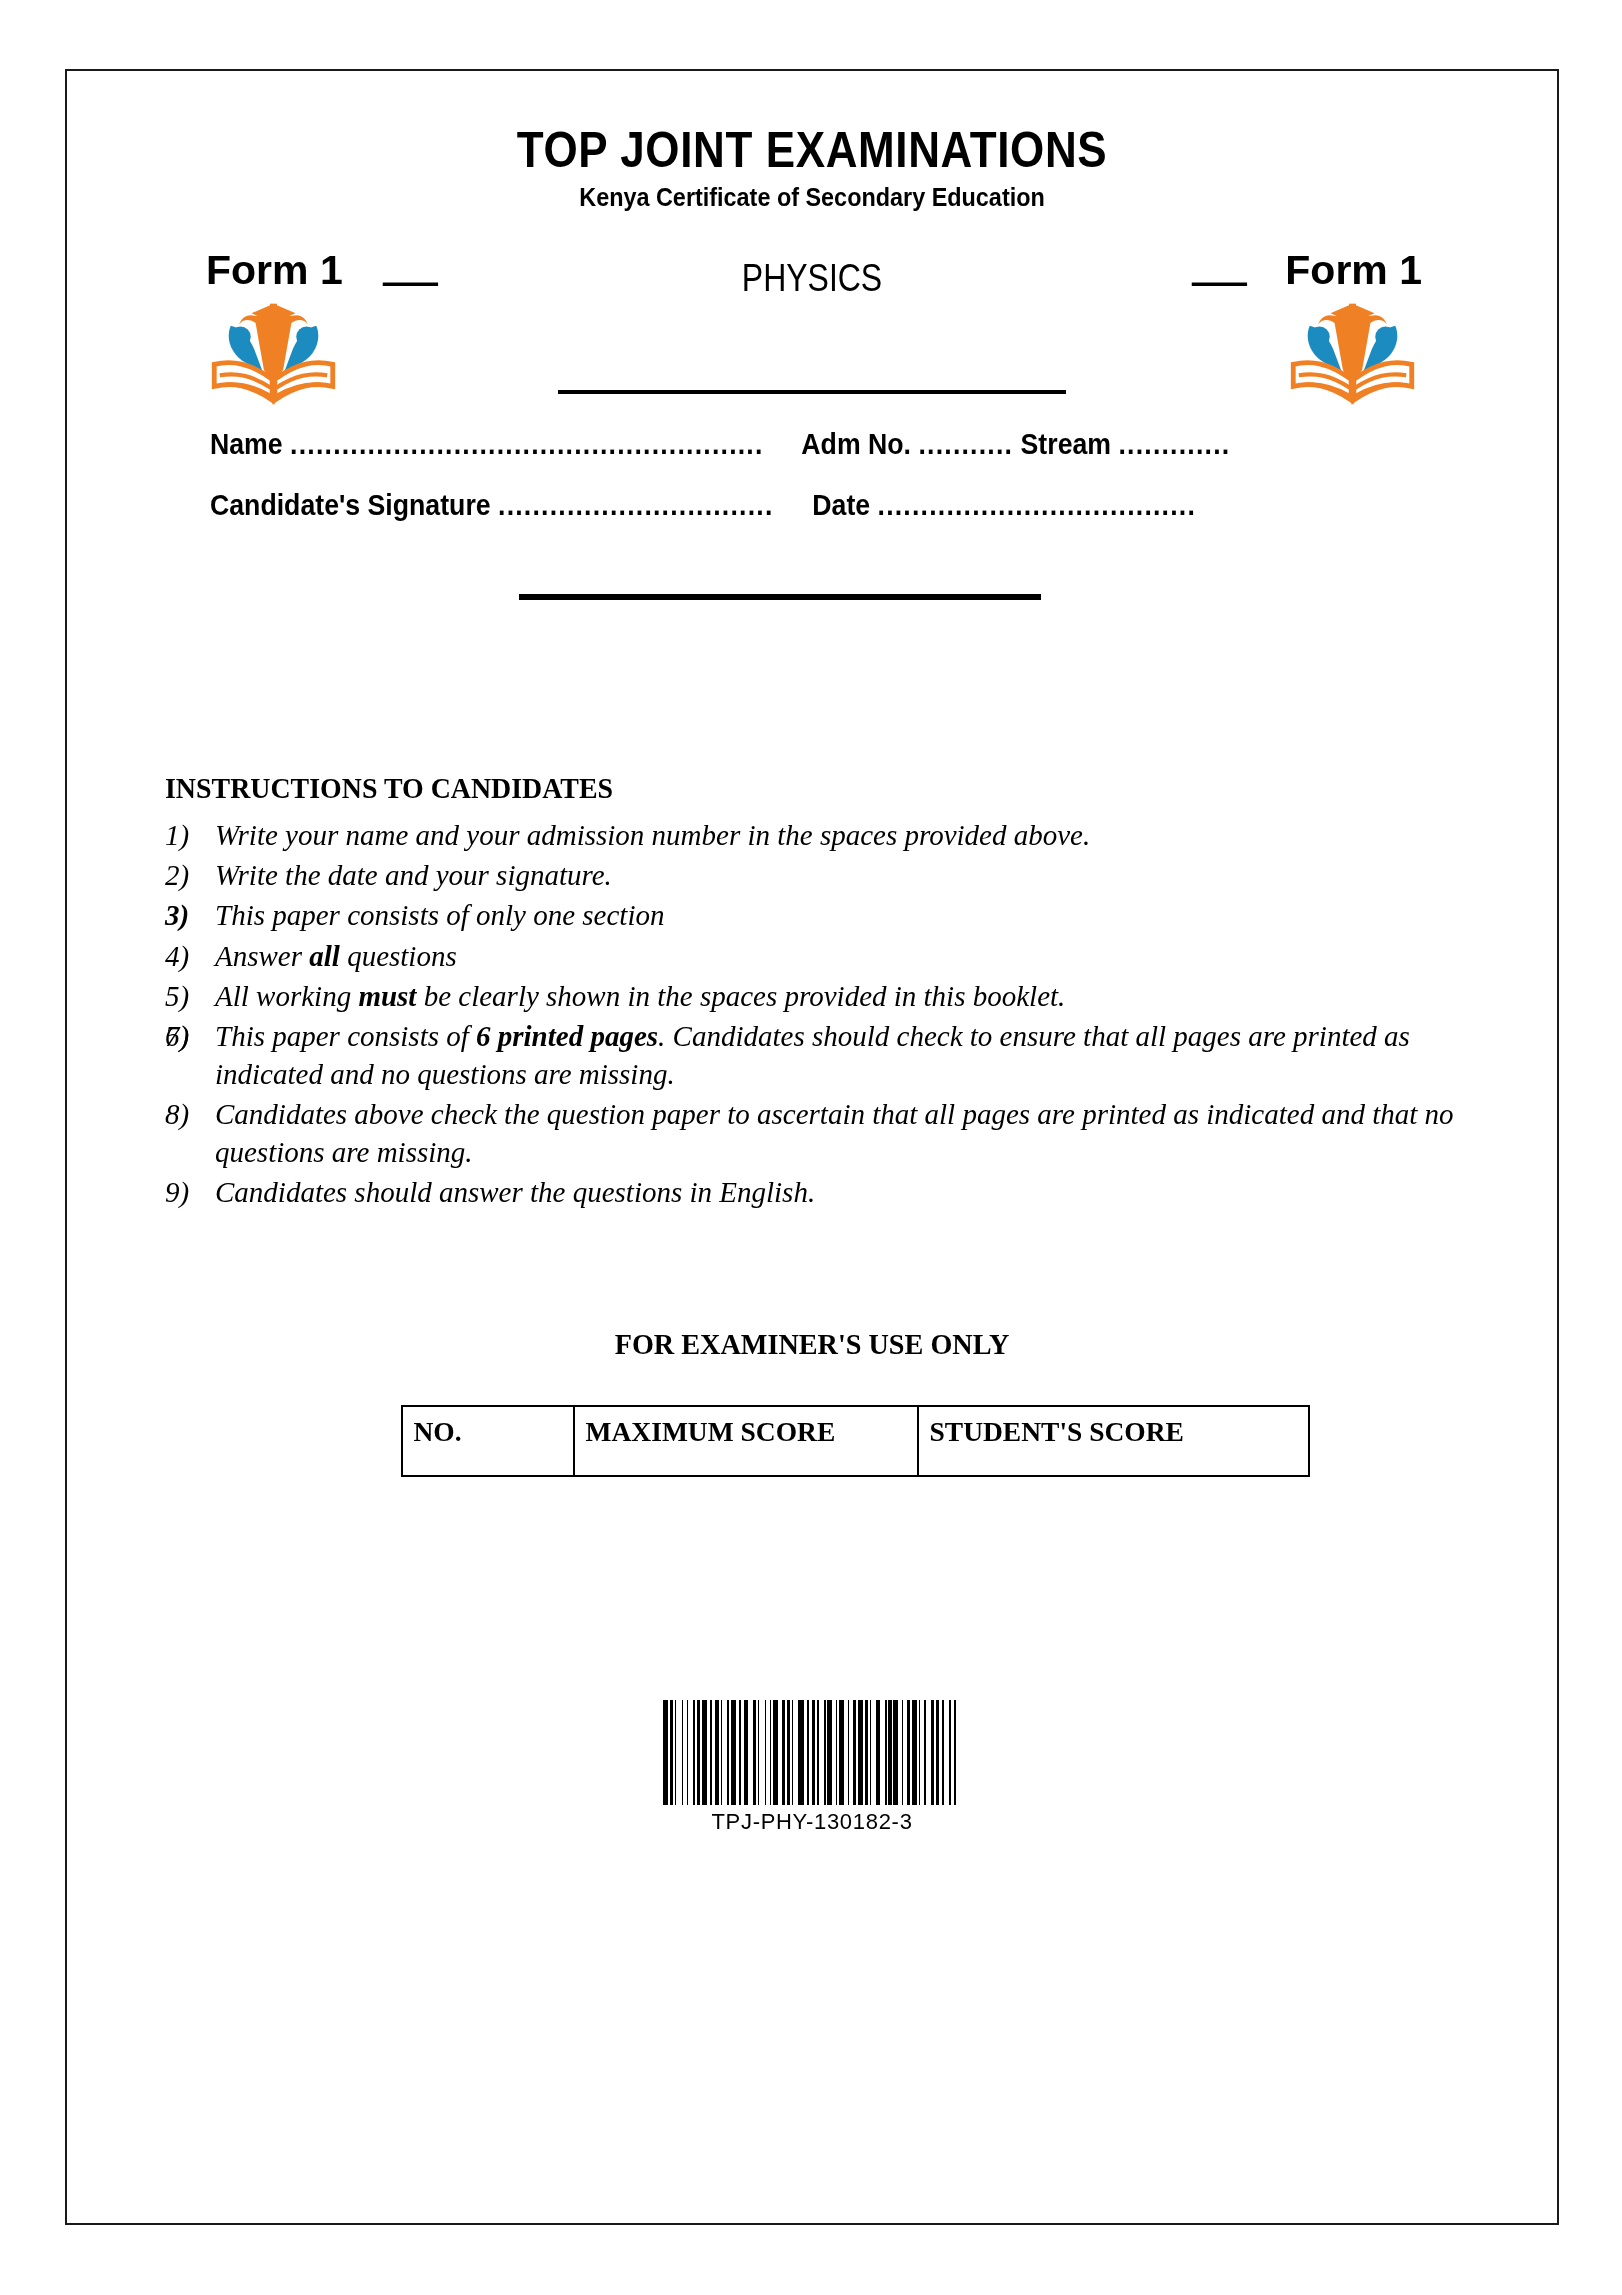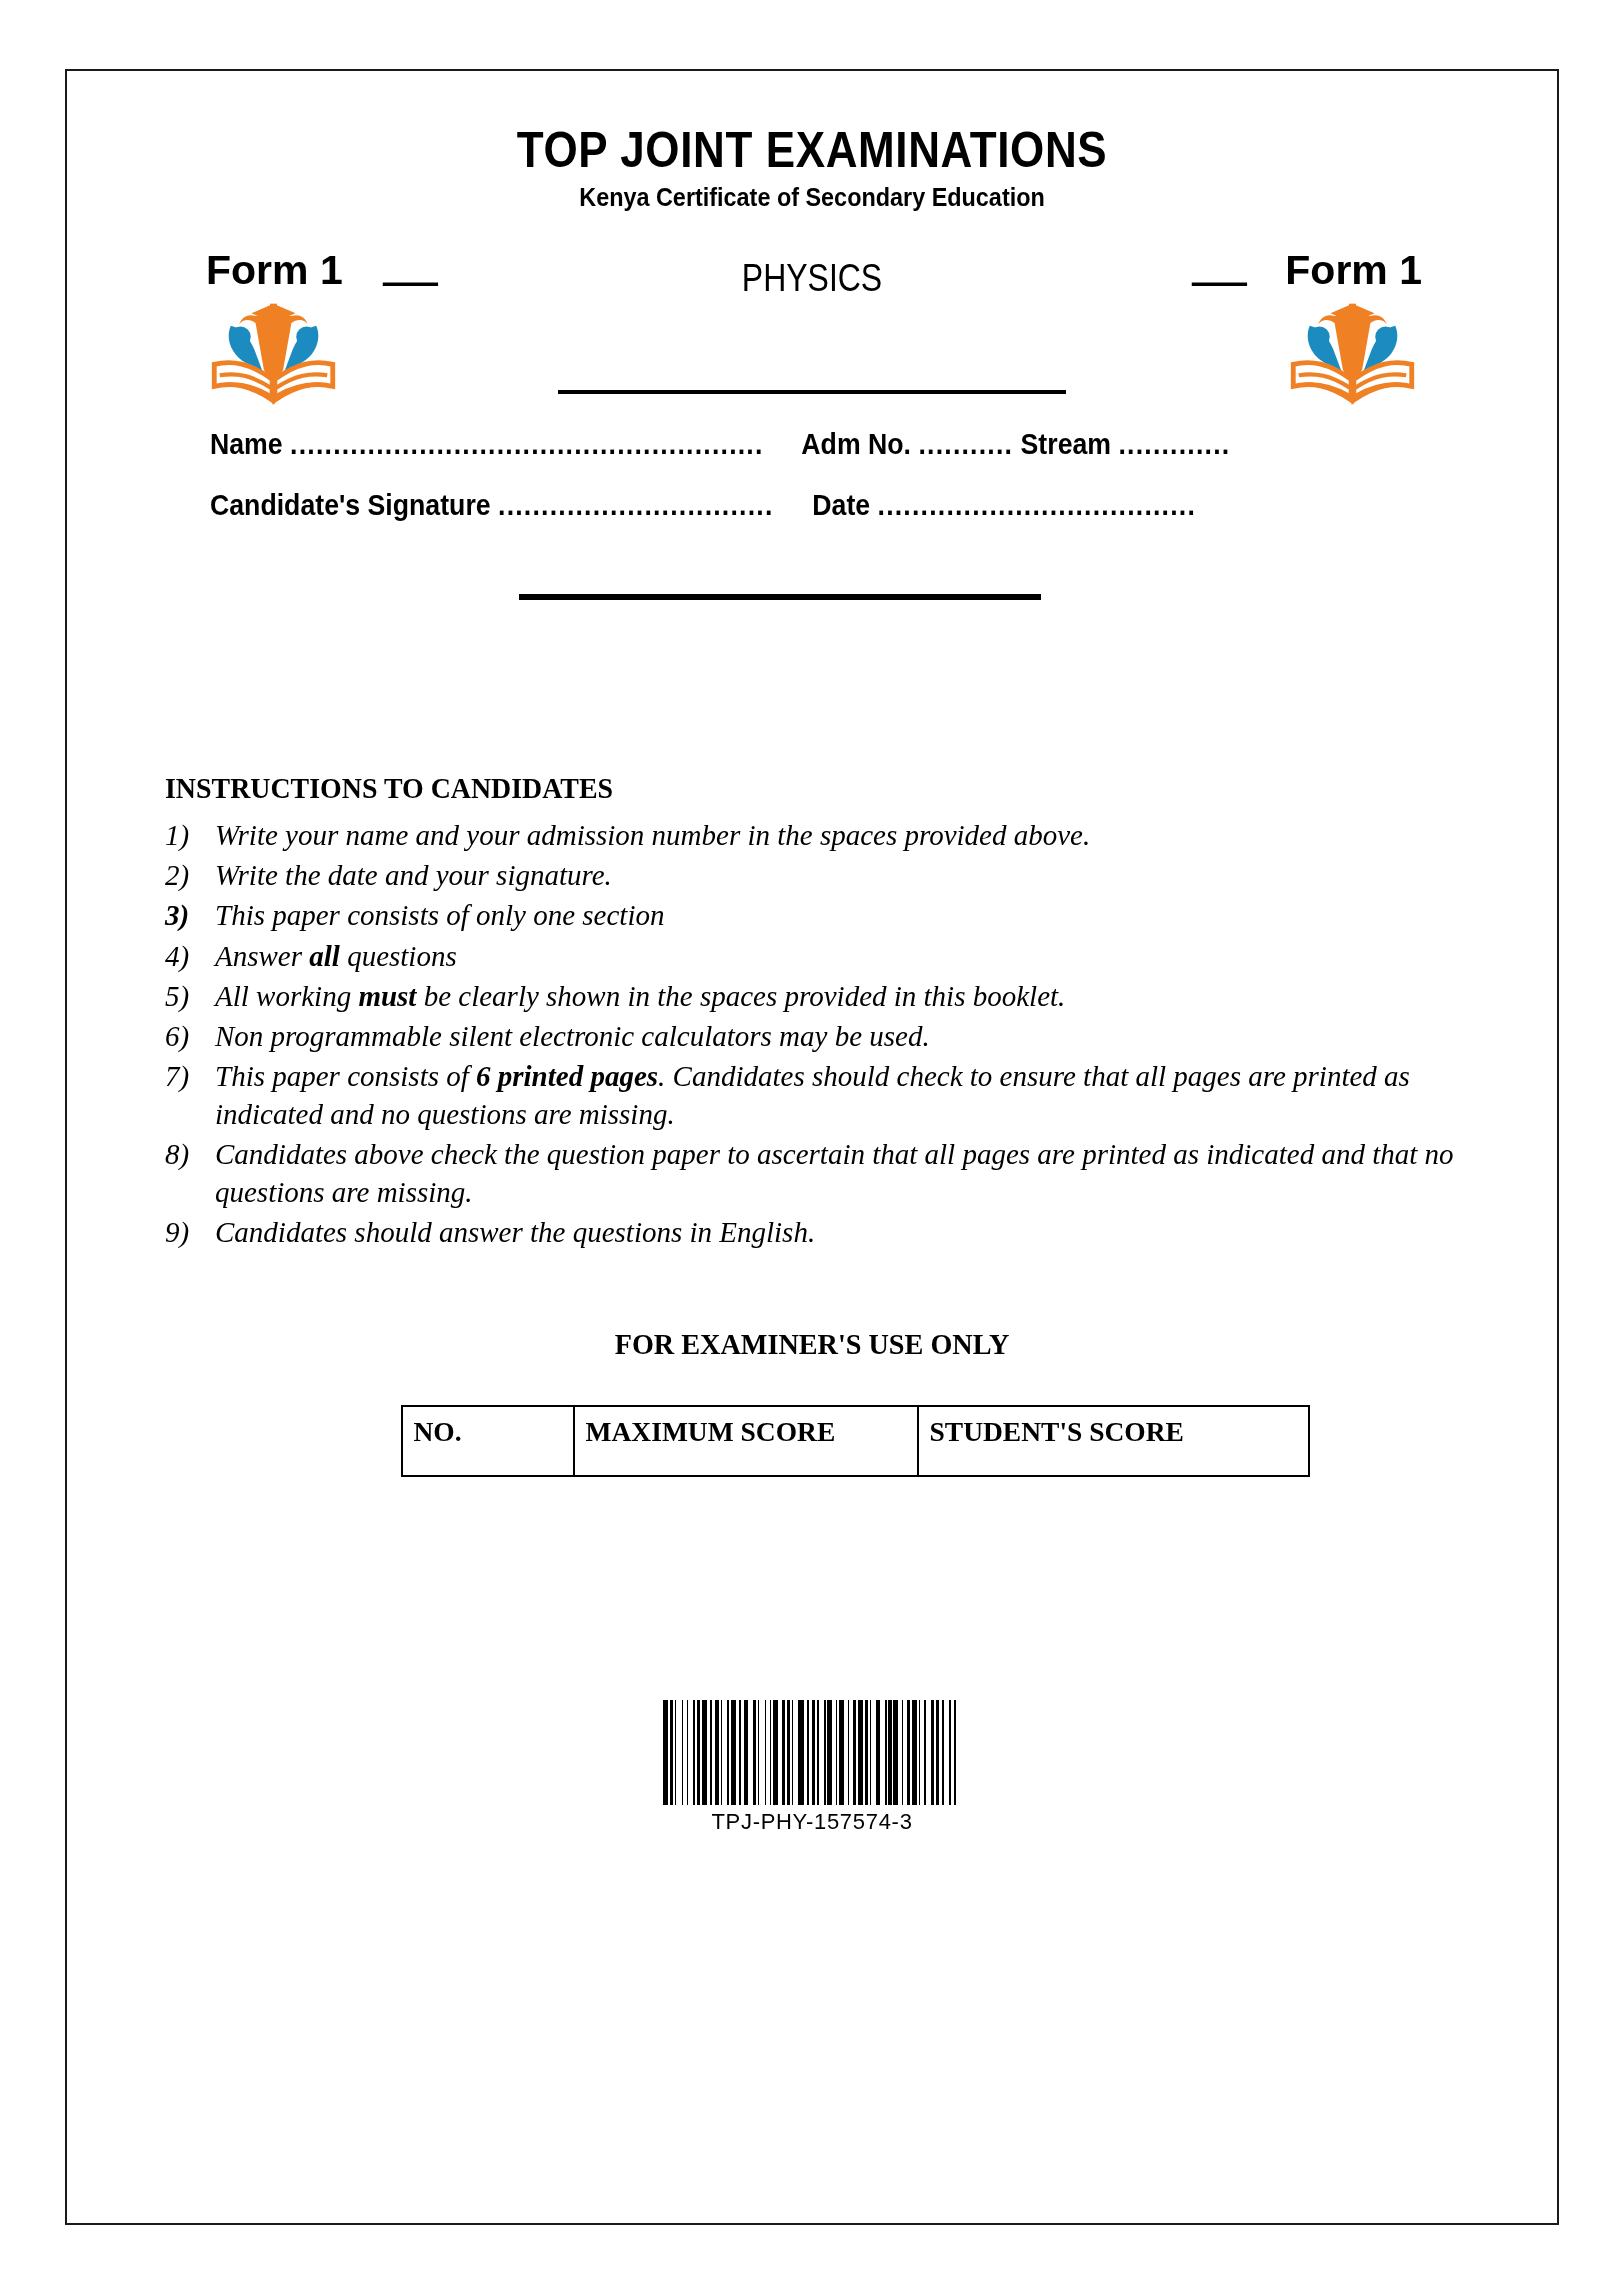--- a/index.html
+++ b/index.html
@@ -361,39 +361,39 @@
   <div id="cand-rule"></div>
 
   <div id="instructions-block">
     <div id="instructions-heading">INSTRUCTIONS TO CANDIDATES</div>
     <ol id="instruction-list">
         <li><span class="num">1)</span><span>Write your name and your admission number in the spaces provided above.</span></li>
         <li><span class="num">2)</span><span>Write the date and your signature.</span></li>
         <li class="bold-num"><span class="num">3)</span><span>This paper consists of only one section</span></li>
         <li><span class="num">4)</span><span>Answer </span><b>all</b><span> questions</span></li>
         <li><span class="num">5)</span><span>All working </span><b>must</b><span> be clearly shown in the spaces provided in this booklet.</span></li>
-        <li><span class="num">6)</span><span>Non programmable silent electronic calculators may be used.</span></li>
+        <li><span class="num">6)</span></li>
         <li><span class="num">7)</span><span>This paper consists of </span><b>6 printed pages</b><span>. Candidates should check to ensure that all pages are printed as indicated and no questions are missing.</span></li>
         <li><span class="num">8)</span><span>Candidates above check the question paper to ascertain that all pages are printed as indicated and that no questions are missing.</span></li>
         <li><span class="num">9)</span><span>Candidates should answer the questions in English.</span></li>
       </ol>
   </div>
 
   <div id="examiner-heading">FOR EXAMINER'S USE ONLY</div>
 
   <table id="examiner-table">
     <tbody id="examiner-tbody">
         <tr>
           <td class="col-no">NO.</td>
           <td class="col-max">MAXIMUM SCORE</td>
           <td class="col-student">STUDENT'S SCORE</td>
         </tr>
       </tbody>
   </table>
 
   <div id="barcode-block">
     <div id="barcode-bars"><i style="width: 5.1px;"></i><i style="width: 1.7px; background: transparent;"></i><i style="width: 3.4px;"></i><i style="width: 1.7px; background: transparent;"></i><i style="width: 1.7px;"></i><i style="width: 5.1px; background: transparent;"></i><i style="width: 1.7px;"></i><i style="width: 3.4px; background: transparent;"></i><i style="width: 1.7px;"></i><i style="width: 5.1px; background: transparent;"></i><i style="width: 1.7px;"></i><i style="width: 1.7px; background: transparent;"></i><i style="width: 3.4px;"></i><i style="width: 1.7px; background: transparent;"></i><i style="width: 5.1px;"></i><i style="width: 3.4px; background: transparent;"></i><i style="width: 1.7px;"></i><i style="width: 3.4px; background: transparent;"></i><i style="width: 3.4px;"></i><i style="width: 1.7px; background: transparent;"></i><i style="width: 1.7px;"></i><i style="width: 5.1px; background: transparent;"></i><i style="width: 1.7px;"></i><i style="width: 1.7px; background: transparent;"></i><i style="width: 5.1px;"></i><i style="width: 3.4px; background: transparent;"></i><i style="width: 1.7px;"></i><i style="width: 3.4px; background: transparent;"></i><i style="width: 3.4px;"></i><i style="width: 5.1px; background: transparent;"></i><i style="width: 3.4px;"></i><i style="width: 1.7px; background: transparent;"></i><i style="width: 1.7px;"></i><i style="width: 5.1px; background: transparent;"></i><i style="width: 1.7px;"></i><i style="width: 3.4px; background: transparent;"></i><i style="width: 1.7px;"></i><i style="width: 1.7px; background: transparent;"></i><i style="width: 5.1px;"></i><i style="width: 3.4px; background: transparent;"></i><i style="width: 3.4px;"></i><i style="width: 1.7px; background: transparent;"></i><i style="width: 3.4px;"></i><i style="width: 1.7px; background: transparent;"></i><i style="width: 1.7px;"></i><i style="width: 5.1px; background: transparent;"></i><i style="width: 5.1px;"></i><i style="width: 3.4px; background: transparent;"></i><i style="width: 1.7px;"></i><i style="width: 3.4px; background: transparent;"></i><i style="width: 3.4px;"></i><i style="width: 1.7px; background: transparent;"></i><i style="width: 1.7px;"></i><i style="width: 5.1px; background: transparent;"></i><i style="width: 1.7px;"></i><i style="width: 1.7px; background: transparent;"></i><i style="width: 5.1px;"></i><i style="width: 3.4px; background: transparent;"></i><i style="width: 1.7px;"></i><i style="width: 1.7px; background: transparent;"></i><i style="width: 5.1px;"></i><i style="width: 3.4px; background: transparent;"></i><i style="width: 1.7px;"></i><i style="width: 3.4px; background: transparent;"></i><i style="width: 3.4px;"></i><i style="width: 1.7px; background: transparent;"></i><i style="width: 5.1px;"></i><i style="width: 1.7px; background: transparent;"></i><i style="width: 3.4px;"></i><i style="width: 1.7px; background: transparent;"></i><i style="width: 1.7px;"></i><i style="width: 5.1px; background: transparent;"></i><i style="width: 3.4px;"></i><i style="width: 5.1px; background: transparent;"></i><i style="width: 1.7px;"></i><i style="width: 1.7px; background: transparent;"></i><i style="width: 3.4px;"></i><i style="width: 1.7px; background: transparent;"></i><i style="width: 5.1px;"></i><i style="width: 3.4px; background: transparent;"></i><i style="width: 1.7px;"></i><i style="width: 3.4px; background: transparent;"></i><i style="width: 3.4px;"></i><i style="width: 1.7px; background: transparent;"></i><i style="width: 5.1px;"></i><i style="width: 1.7px; background: transparent;"></i><i style="width: 1.7px;"></i><i style="width: 3.4px; background: transparent;"></i><i style="width: 1.7px;"></i><i style="width: 5.1px; background: transparent;"></i><i style="width: 3.4px;"></i><i style="width: 1.7px; background: transparent;"></i><i style="width: 3.4px;"></i><i style="width: 3.4px; background: transparent;"></i><i style="width: 1.7px;"></i><i style="width: 5.1px; background: transparent;"></i><i style="width: 1.7px;"></i><i style="width: 3.4px; background: transparent;"></i><i style="width: 1.7px;"></i><i style="width: 5.1px; background: transparent;"></i></div>
-    <div id="barcode-label">TPJ-PHY-157574-3</div>
+    <div id="barcode-label">TPJ-PHY-130182-3</div>
   </div>
 
 
 </div>
 
 
 </body></html>

